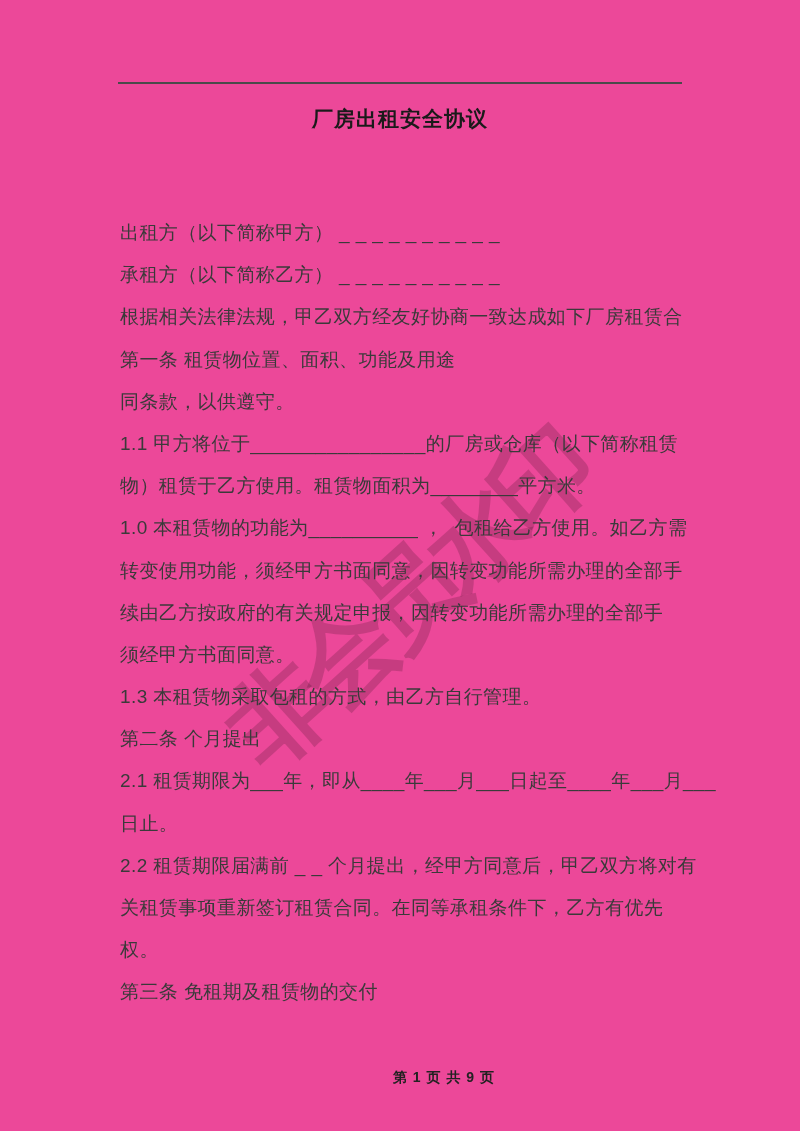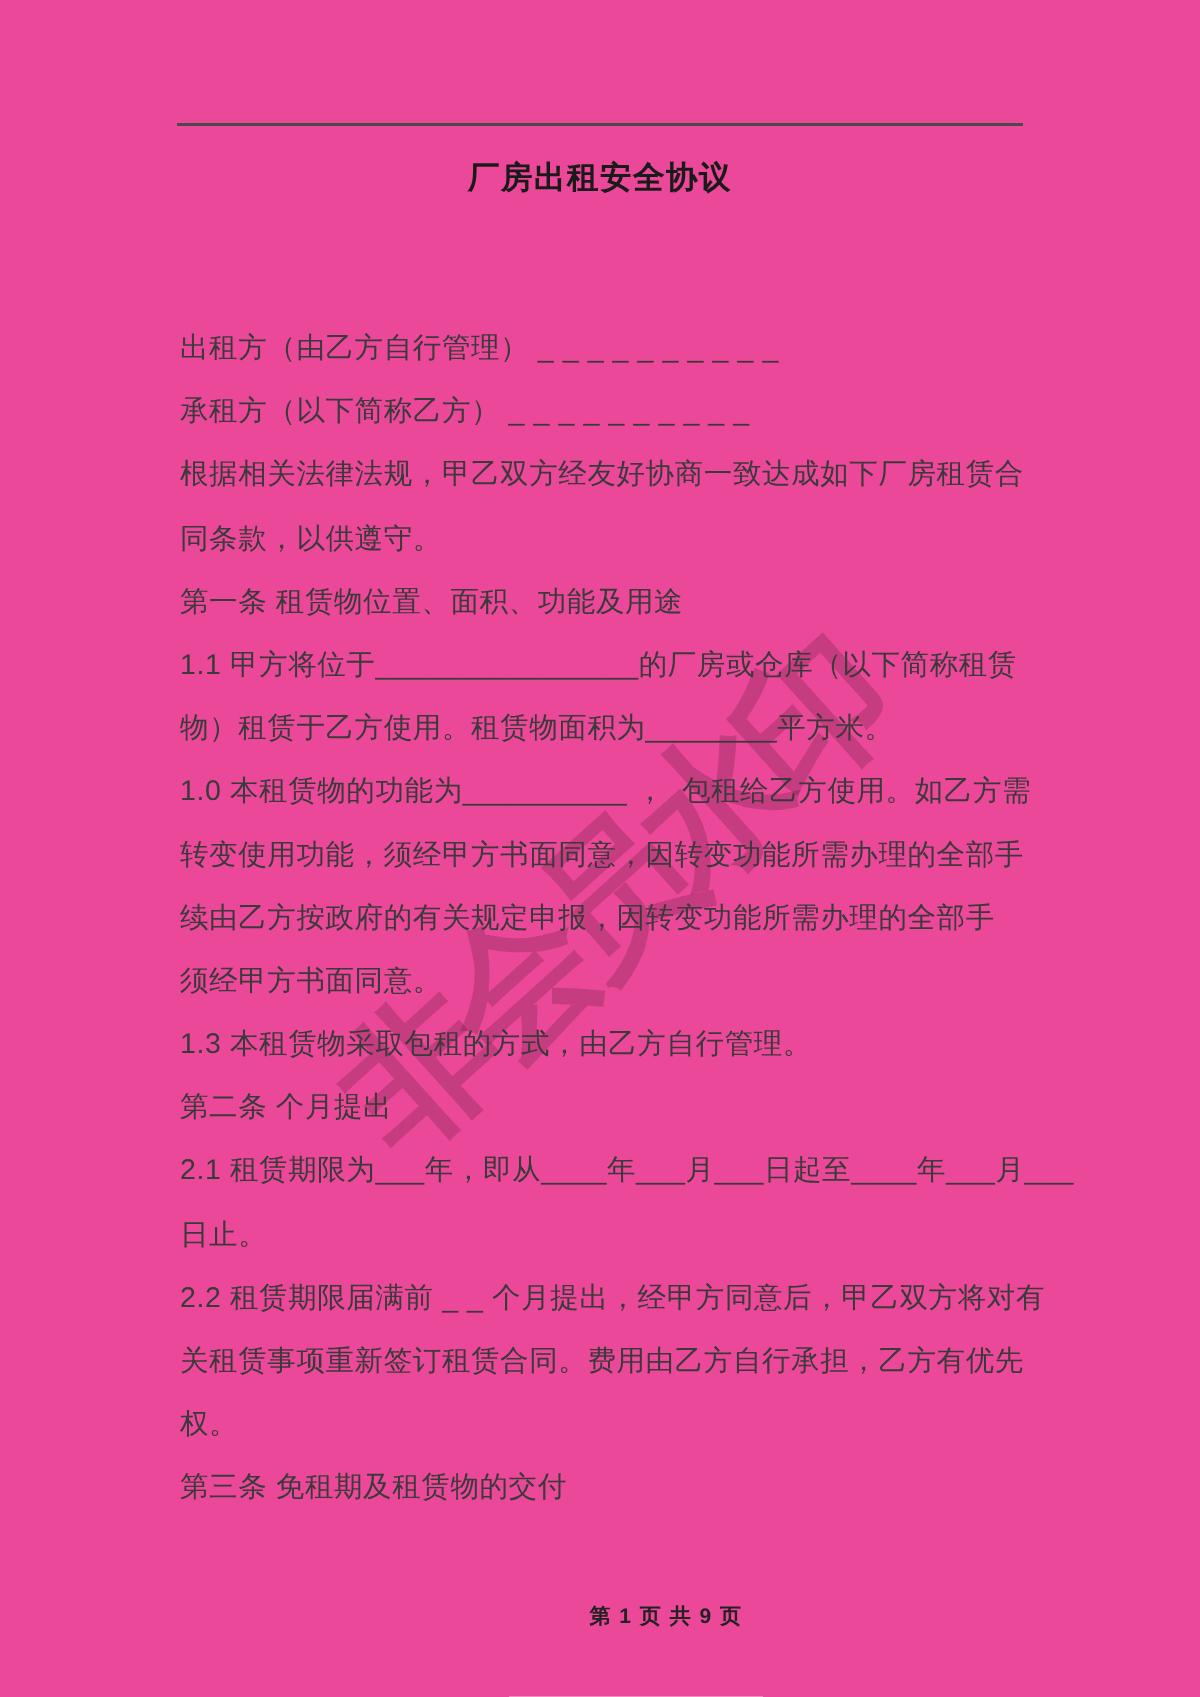--- a/index.html
+++ b/index.html
@@ -86,36 +86,36 @@
 
 <div class="page">
 
   <div class="header-rule"></div>
 
   <div class="doc-title">厂房出租安全协议</div>
 
   <div class="watermark">非会员水印</div>
 
   <div class="content">
-    <div class="doc-line">出租方（由乙方自行管理） _ _ _ _ _ _ _ _ _ _</div>
+    <div class="doc-line">出租方（以下简称甲方） _ _ _ _ _ _ _ _ _ _</div>
     <div class="doc-line">承租方（以下简称乙方） _ _ _ _ _ _ _ _ _ _</div>
     <div class="doc-line">根据相关法律法规，甲乙双方经友好协商一致达成如下厂房租赁合</div>
+    <div class="doc-line">第一条 租赁物位置、面积、功能及用途</div>
     <div class="doc-line">同条款，以供遵守。</div>
-    <div class="doc-line">第一条 租赁物位置、面积、功能及用途</div>
     <div class="doc-line">1.1 甲方将位于________________的厂房或仓库（以下简称租赁</div>
     <div class="doc-line">物）租赁于乙方使用。租赁物面积为________平方米。</div>
     <div class="doc-line">1.0 本租赁物的功能为__________ ，  包租给乙方使用。如乙方需</div>
     <div class="doc-line">转变使用功能，须经甲方书面同意，因转变功能所需办理的全部手</div>
     <div class="doc-line">续由乙方按政府的有关规定申报，因转变功能所需办理的全部手</div>
     <div class="doc-line">须经甲方书面同意。</div>
     <div class="doc-line">1.3 本租赁物采取包租的方式，由乙方自行管理。</div>
     <div class="doc-line">第二条 个月提出</div>
     <div class="doc-line">2.1 租赁期限为___年，即从____年___月___日起至____年___月___</div>
     <div class="doc-line">日止。</div>
     <div class="doc-line">2.2 租赁期限届满前 _ _ 个月提出，经甲方同意后，甲乙双方将对有</div>
-    <div class="doc-line">关租赁事项重新签订租赁合同。费用由乙方自行承担，乙方有优先</div>
+    <div class="doc-line">关租赁事项重新签订租赁合同。在同等承租条件下，乙方有优先</div>
     <div class="doc-line">权。</div>
     <div class="doc-line">第三条 免租期及租赁物的交付</div>
   </div>
 
   <div class="page-footer">第 1 页 共 9 页</div>
 
 </div>
 
 </body></html>

